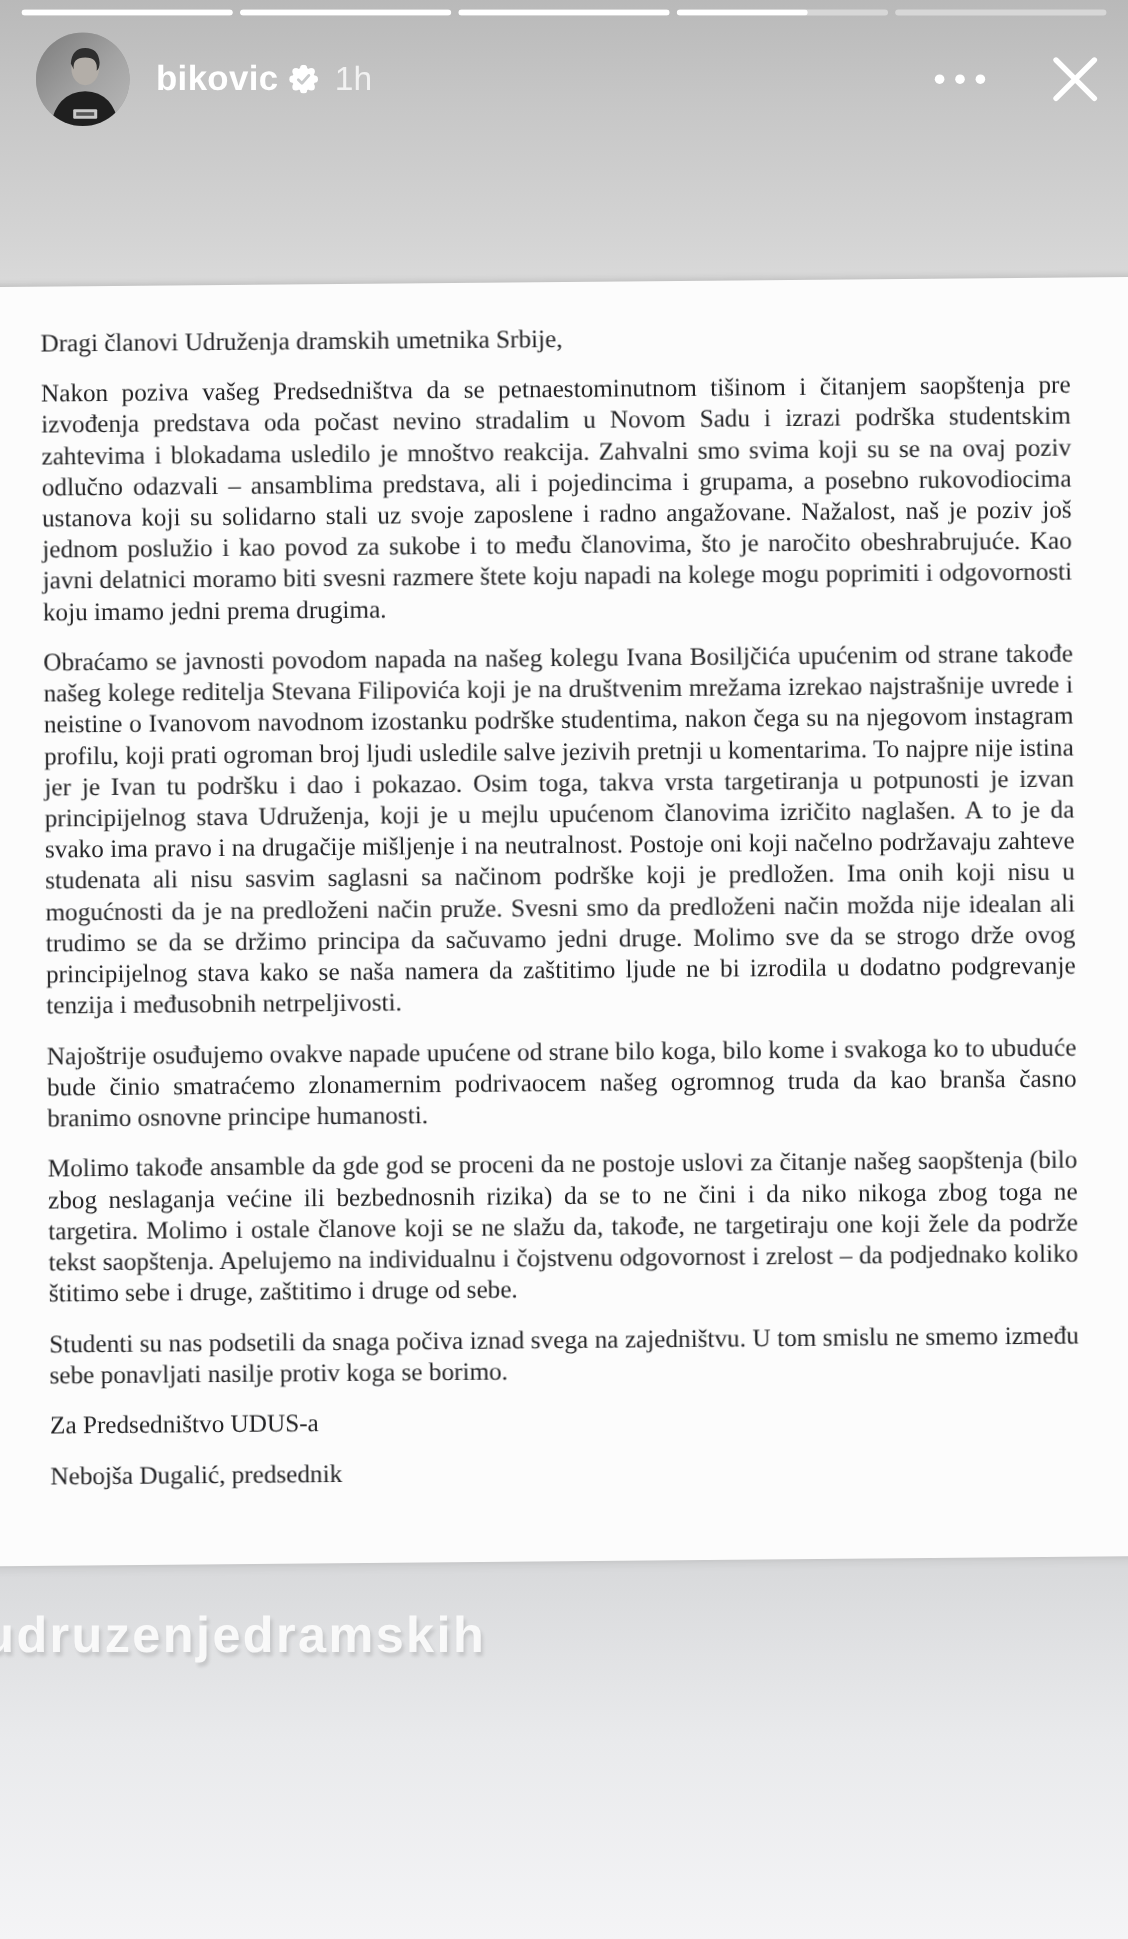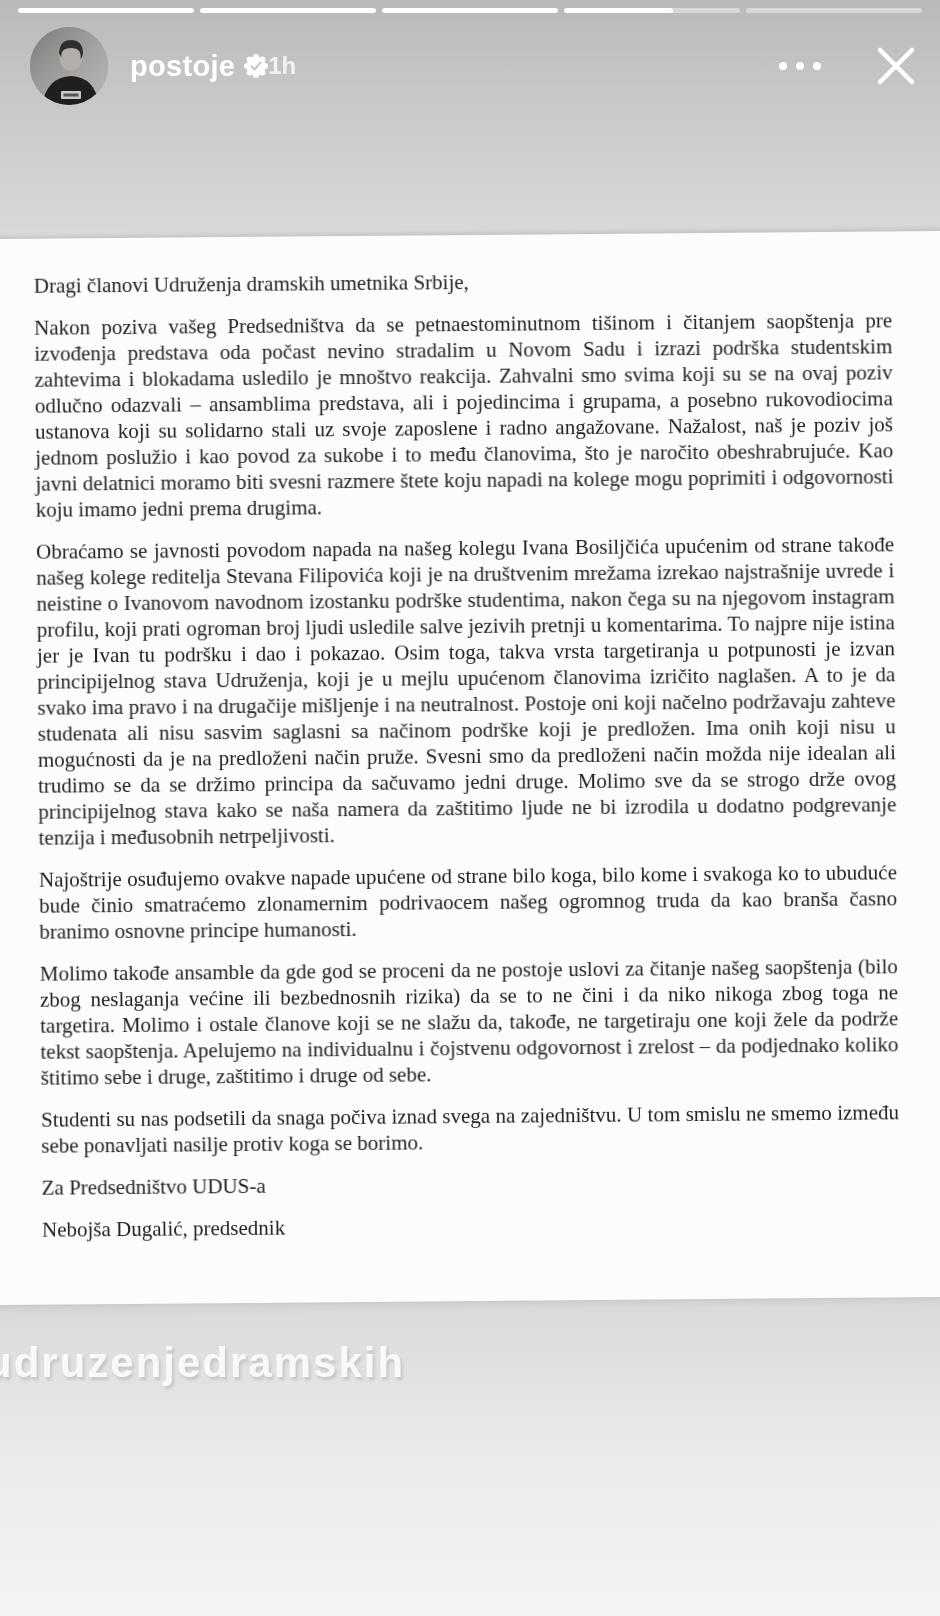--- a/index.html
+++ b/index.html
@@ -13,21 +13,21 @@
   
   .progress-row{position:absolute;top:8px;left:18px;right:18px;display:flex;gap:6px;z-index:6;}
   .seg{flex:1;height:5px;border-radius:3px;background:rgba(255,255,255,0.42);overflow:hidden;}
   .seg-fill{height:100%;background:#ffffff;border-radius:3px;}
 
   
   .header-row{position:absolute;top:26px;left:30px;right:21px;height:80px;display:flex;align-items:center;z-index:6;}
   .avatar{width:78px;height:78px;border-radius:50%;overflow:hidden;flex:0 0 auto;background:#9a9a9a;}
   .username{margin-left:22px;font-size:29px;font-weight:600;letter-spacing:.3px;color:#ffffff;}
   .badge{margin-left:9px;width:24px;height:24px;display:block;}
-  .timestamp{margin-left:0;font-size:24px;font-weight:700;color:rgba(255,255,255,0.78);}
+  .timestamp{margin-left:14px;font-size:28px;font-weight:400;color:rgba(255,255,255,0.78);}
   .spacer{flex:1;}
   .dots{display:flex;gap:9px;align-items:center;margin-right:50px;padding:6px 2px;}
   .dot{width:8px;height:8px;border-radius:50%;background:#ffffff;}
   .close-btn{width:46px;height:46px;display:block;}
 
   
   .paper{
     position:absolute;left:-12px;top:235px;width:964px;height:1066px;
     background:#fcfcfc;transform:rotate(-0.5deg);
     box-shadow:0 -2px 5px rgba(0,0,0,0.10),0 3px 8px rgba(0,0,0,0.08);
@@ -84,21 +84,21 @@
         </defs>
         <rect width="78" height="78" fill="url(#avbg)"></rect>
         <ellipse cx="41" cy="30" rx="11.5" ry="14" fill="#b3aea8"></ellipse>
         <path d="M29 26 q1-13 12-13 q11 0 12 12 q0 5-2.5 7 q1.5-11-9.5-11 q-11 0-9.5 10 z" fill="#2e2e2e"></path>
         <path d="M12 78 q5-28 29-29 q24 1 28 29 z" fill="#1f1f1f"></path>
         <rect x="31" y="64" width="20" height="8" rx="1" fill="#c9c9c9"></rect>
         <rect x="33.5" y="66.5" width="15" height="3" fill="#555555"></rect>
       </svg>
     </div>
 
-    <span class="username">postoje</span>
+    <span class="username">bikovic</span>
 
     <svg class="badge" viewBox="0 0 24 24">
       <g fill="#ffffff">
         <circle cx="12" cy="12" r="9.5"></circle>
         <circle cx="12" cy="3" r="3"></circle>
           <circle cx="12" cy="21" r="3"></circle>
         <circle cx="3" cy="12" r="3"></circle>
           <circle cx="21" cy="12" r="3"></circle>
         <circle cx="5.6" cy="5.6" r="3"></circle>
           <circle cx="18.4" cy="5.6" r="3"></circle>

